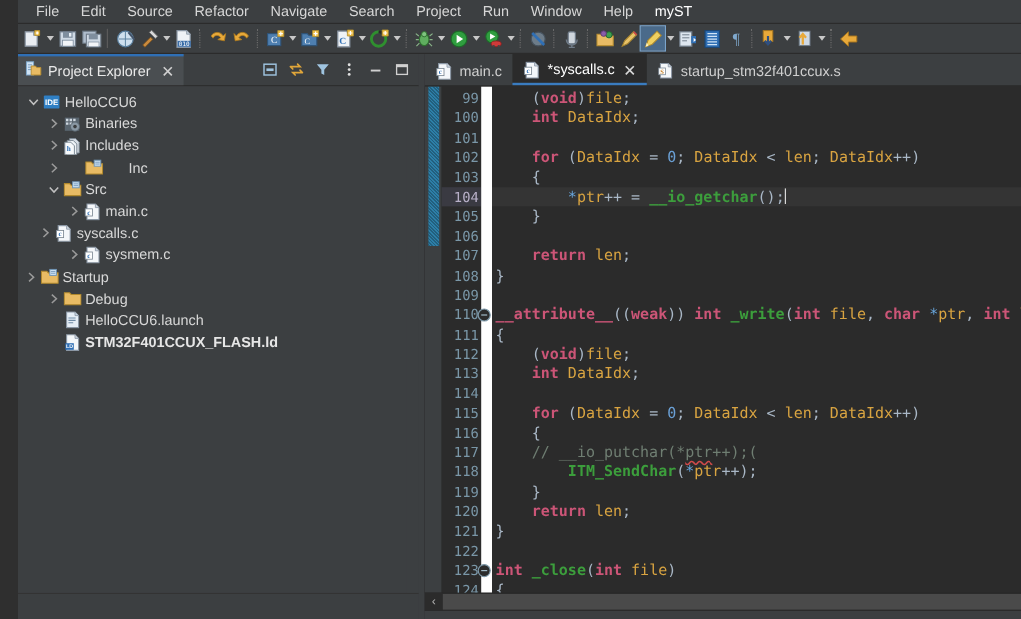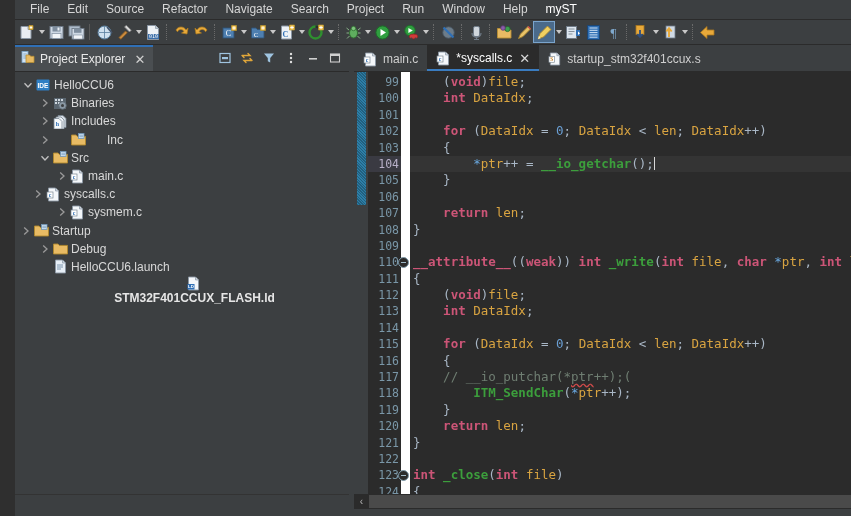--- a/index.html
+++ b/index.html
@@ -630,21 +630,21 @@
             <span class="twisty"></span>
             <span class="ico">
               <svg width="15" height="15" viewBox="0 0 15 15">
                 <path d="M2.5 1h7l3 3v10h-10z" fill="#e6eef6" stroke="#8a96a4" stroke-width=".9"></path>
                 <path d="M9.5 1v3h3" fill="#c8d6e2" stroke="#8a96a4" stroke-width=".7"></path>
                 <path d="M4 6h6M4 8h6M4 10h4" stroke="#6f8ba5" stroke-width=".9"></path>
               </svg>
             </span>
             <span class="lbl">HelloCCU6.launch</span>
           </div>
-          <div class="row bold" style="padding-left: 23px; flex-direction: column;">
+          <div class="row bold" style="padding-left: 23px;">
             <span class="twisty"></span>
             <span class="ico">
               <svg width="15" height="15" viewBox="0 0 15 15">
                 <path d="M2.5 1h7l3 3v10h-10z" fill="#f4f7fa" stroke="#8a96a4" stroke-width=".9"></path>
                 <path d="M9.5 1v3h3" fill="#d0d8e0" stroke="#8a96a4" stroke-width=".7"></path>
                 <rect x="1.5" y="8" width="7" height="5.5" fill="#2f6fb5"></rect>
                 <text x="5" y="12.3" font-size="4.4" fill="#fff" text-anchor="middle" font-family="sans-serif" font-weight="bold">LD</text>
               </svg>
             </span>
             <span class="lbl">STM32F401CCUX_FLASH.ld</span>

